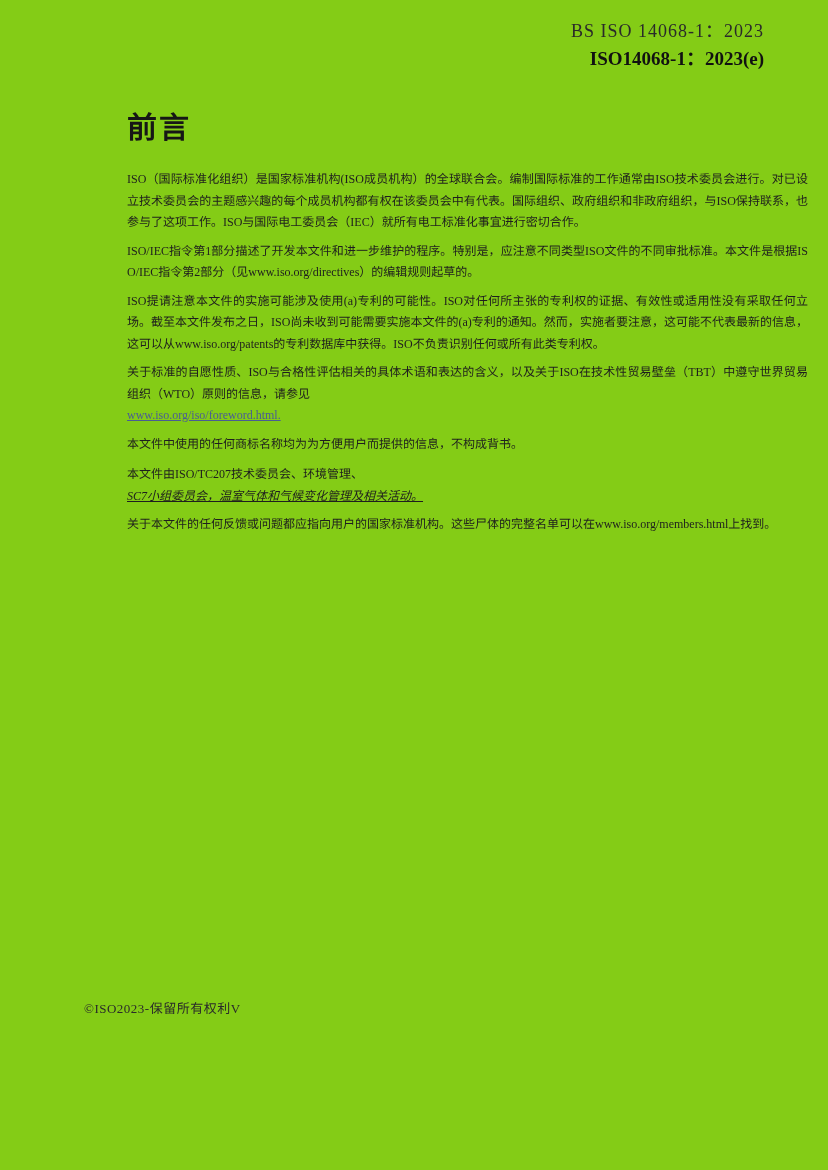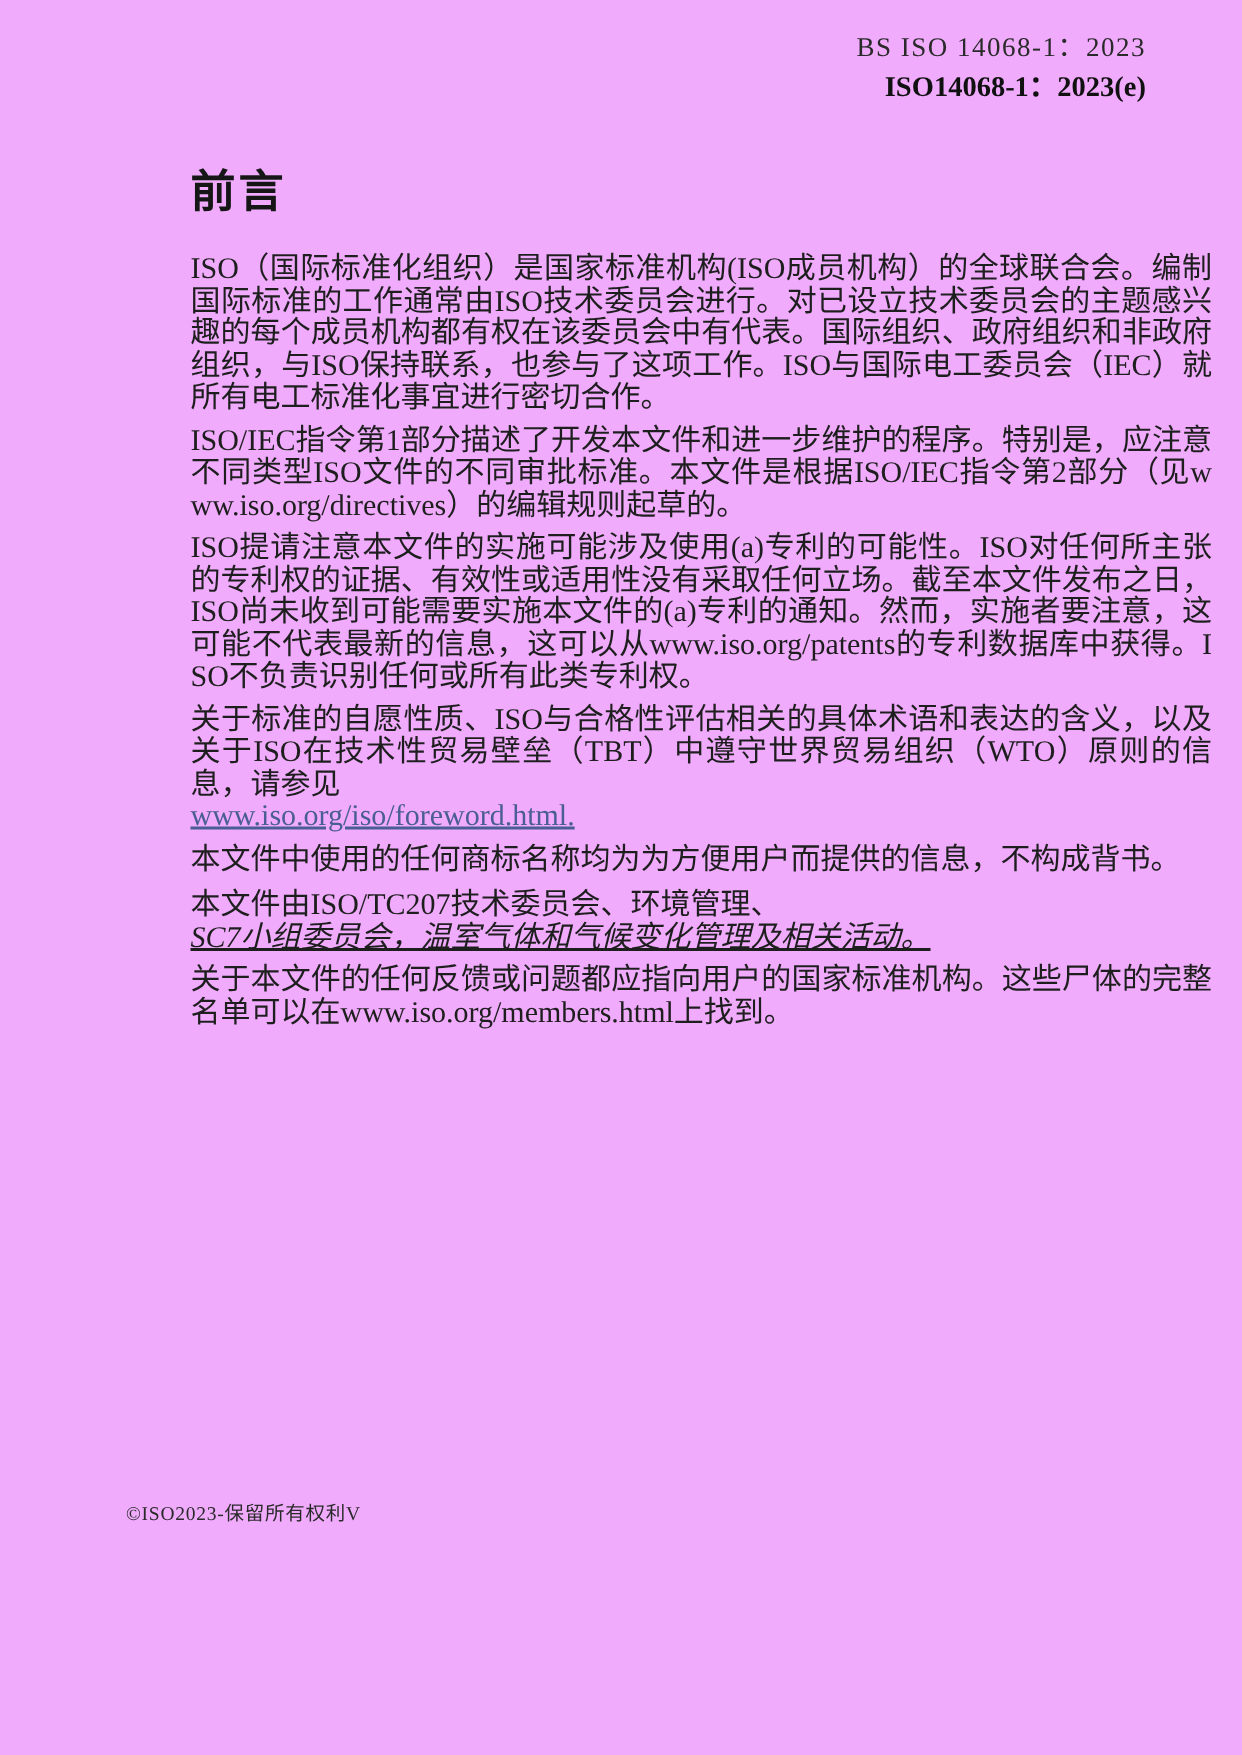--- a/index.html
+++ b/index.html
@@ -4,21 +4,21 @@
 <style>
   html, body {
     margin: 0;
     padding: 0;
     background: #ffffff;
   }
   .page {
     position: relative;
     width: 828px;
     height: 1170px;
-    background: #f0abfc;
+    background: #84cc16;
     color: #1e1e1e;
     font-family: "Liberation Serif", "DejaVu Serif", serif;
     overflow: hidden;
   }
   .doc-header {
     position: absolute;
     top: 18px;
     right: 64px;
     text-align: right;
     line-height: 27px;
@@ -42,21 +42,21 @@
   }
   h1.title {
     margin: 0 0 22px 0;
     font-size: 30px;
     font-weight: bold;
     letter-spacing: 2px;
     color: #161616;
   }
   p.para {
     margin: 0 0 7px 0;
-    font-size: 20px;
+    font-size: 12px;
     line-height: 21.5px;
     text-align: justify;
     word-break: break-all;
     color: #1e1e1e;
   }
   p.para.gap-lg { margin-bottom: 9px; }
   .italic-line {
     font-style: italic;
     text-decoration: underline;
   }

